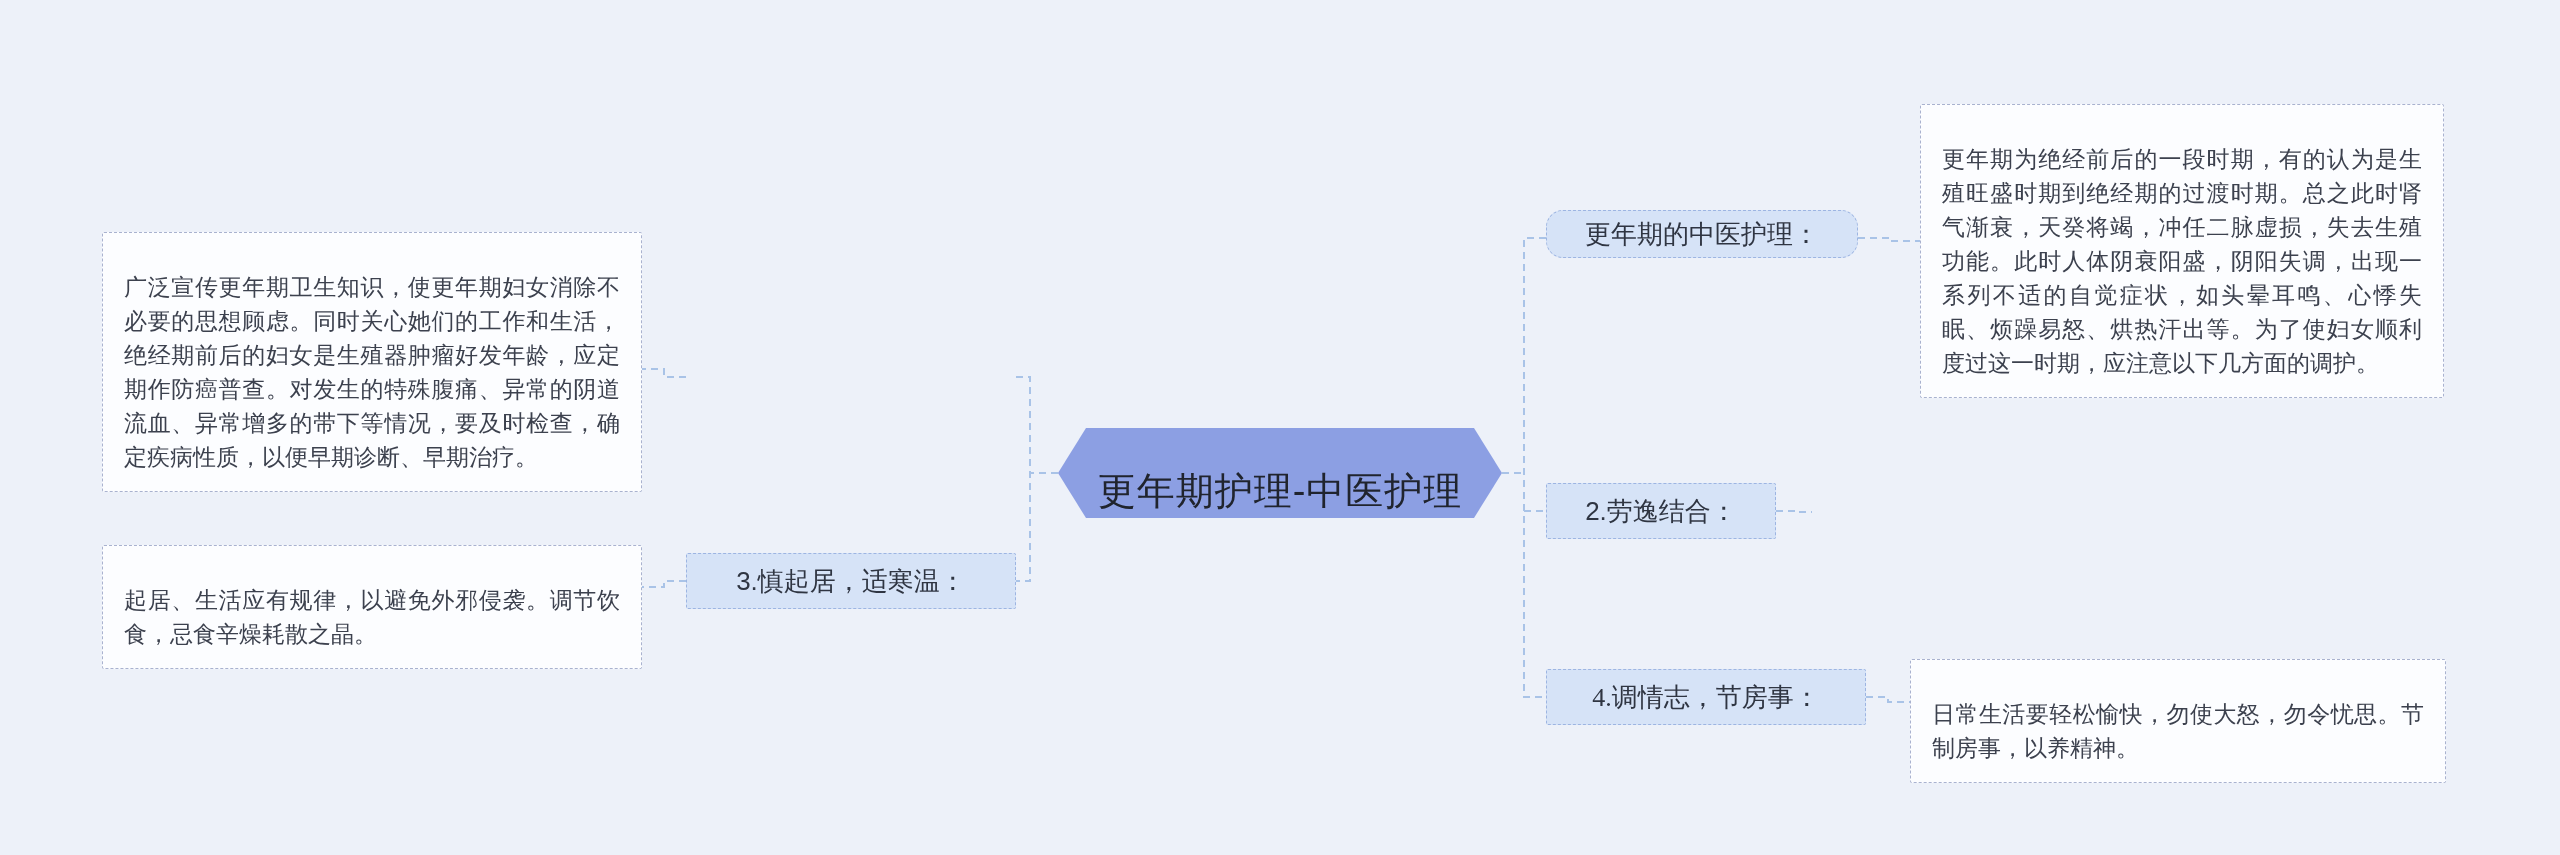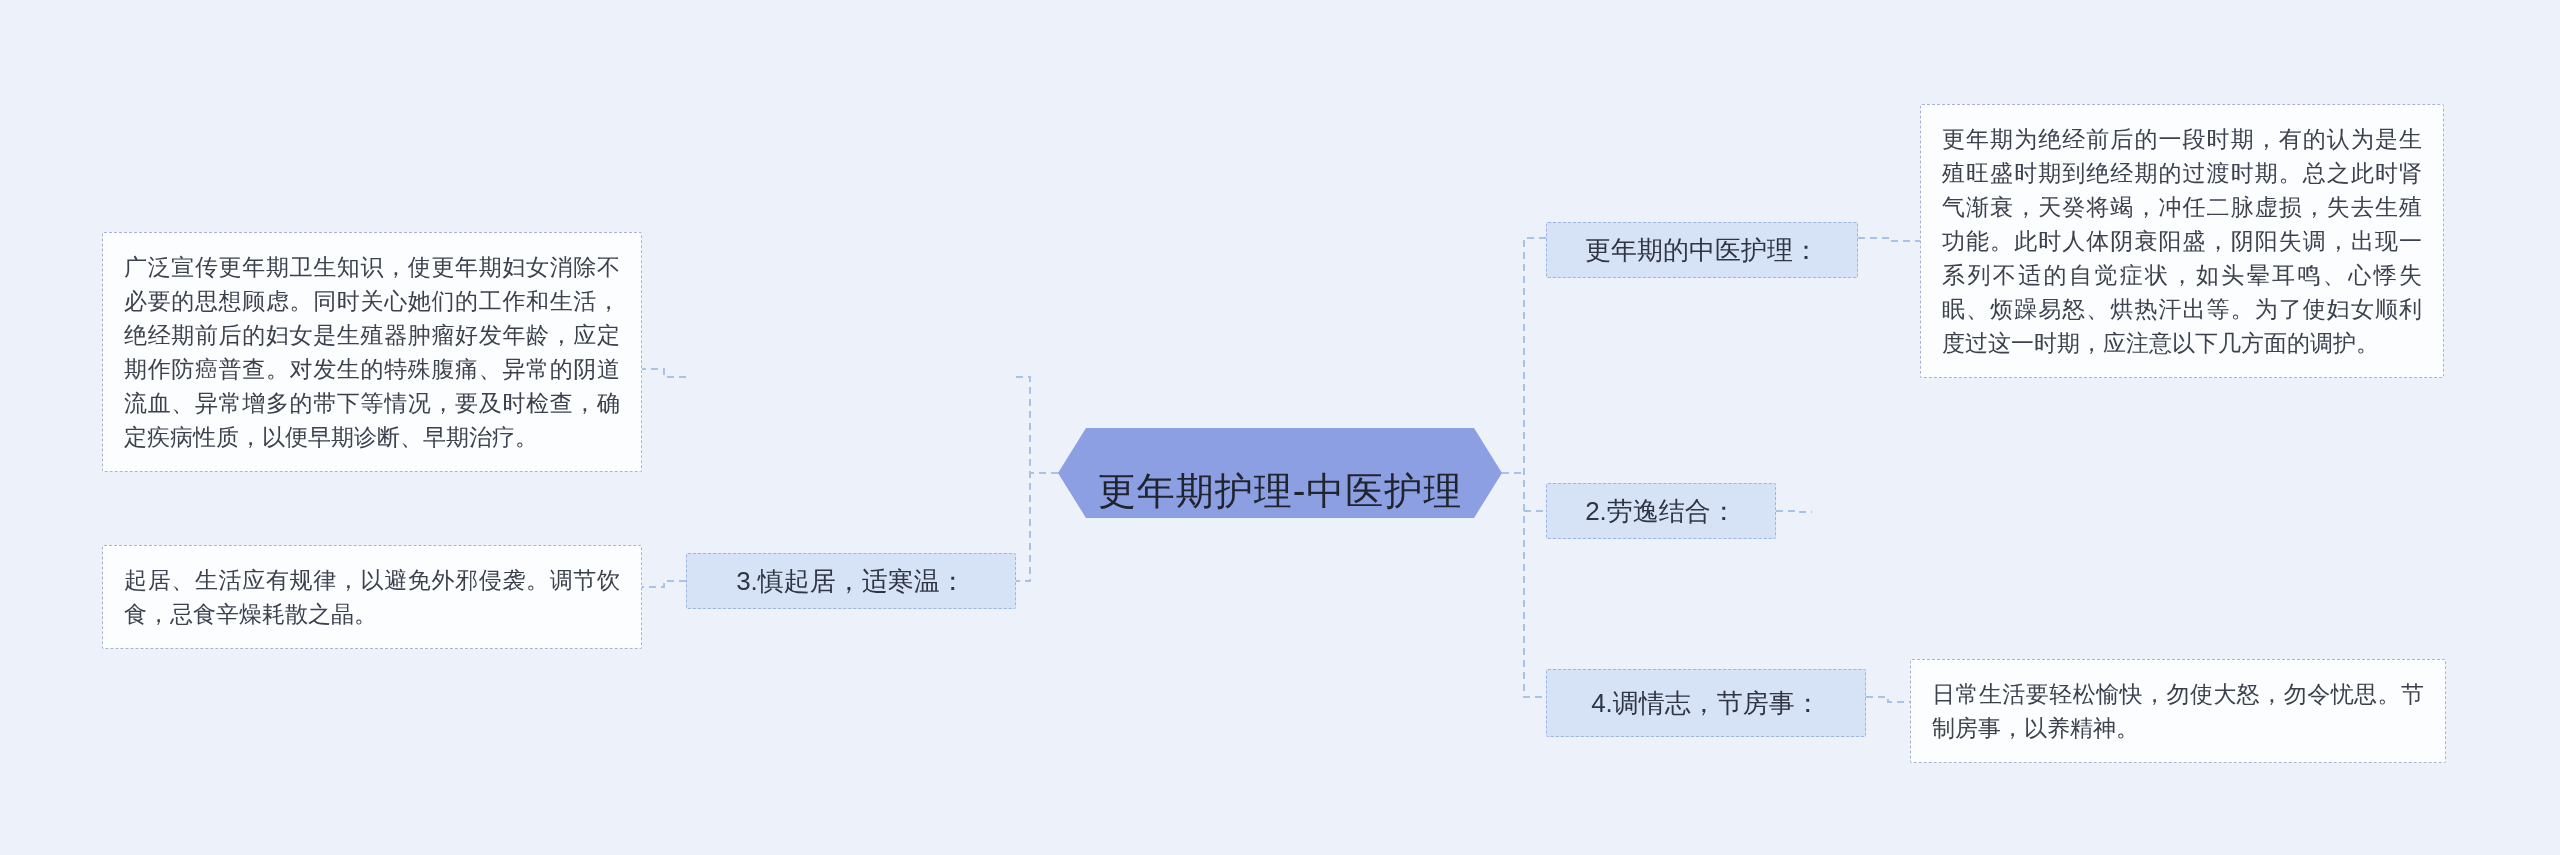--- a/index.html
+++ b/index.html
@@ -68,29 +68,30 @@
     padding: 17px 21px;
     border-radius: 2px;
   }
   .detail-box span {
     display: block;
     font-size: 23px;
     line-height: 34px;
     color: #3c414e;
     text-align: justify;
     word-break: break-all;
+    margin-top: 20px;
   }
   
   #node-left-1 { left: 686px; top: 349px; width: 330px; height: 56px; }
   #node-left-2 { left: 686px; top: 553px; width: 330px; height: 56px; }
   #box-left-1  { left: 102px; top: 232px; width: 540px; }
   #box-left-2  { left: 102px; top: 545px; width: 540px; }
-  #node-right-1 { left: 1546px; top: 222px; width: 312px; height: 56px; }
+  #node-right-1 { left: 1546px; top: 210px; width: 312px; height: 48px; border-radius: 17px; }
   #node-right-2 { left: 1546px; top: 483px; width: 230px; height: 56px; }
-  #node-right-3 { left: 1546px; top: 669px; width: 320px; height: 68px; }
+  #node-right-3 { left: 1546px; top: 669px; width: 320px; height: 56px; font-family: Liberation Serif, serif; }
   #box-right-1 { left: 1920px; top: 104px; width: 524px; }
   #box-right-2 { left: 1812px; top: 416px; width: 540px; }
   #box-right-3 { left: 1910px; top: 659px; width: 536px; }
 </style>
 </head>
 <body>
 
 <div class="canvas">
 
   <svg class="connectors" viewBox="0 0 2560 855" xmlns="http://www.w3.org/2000/svg">

